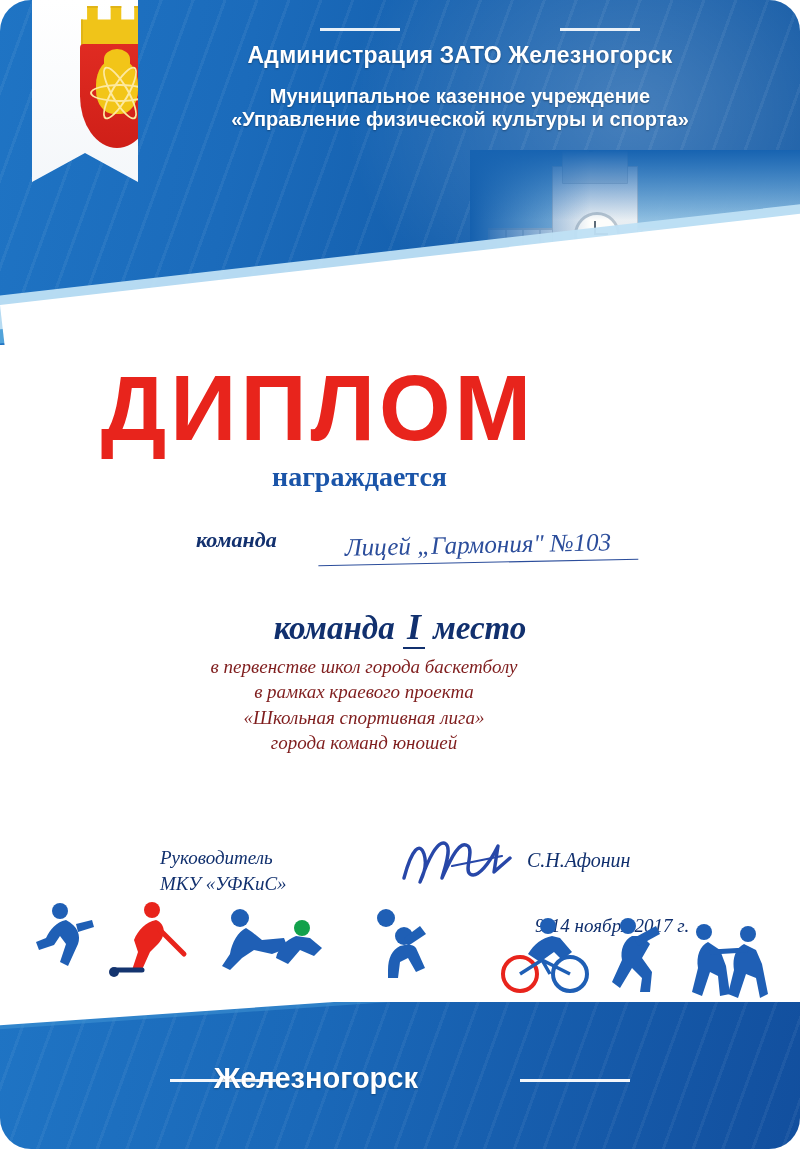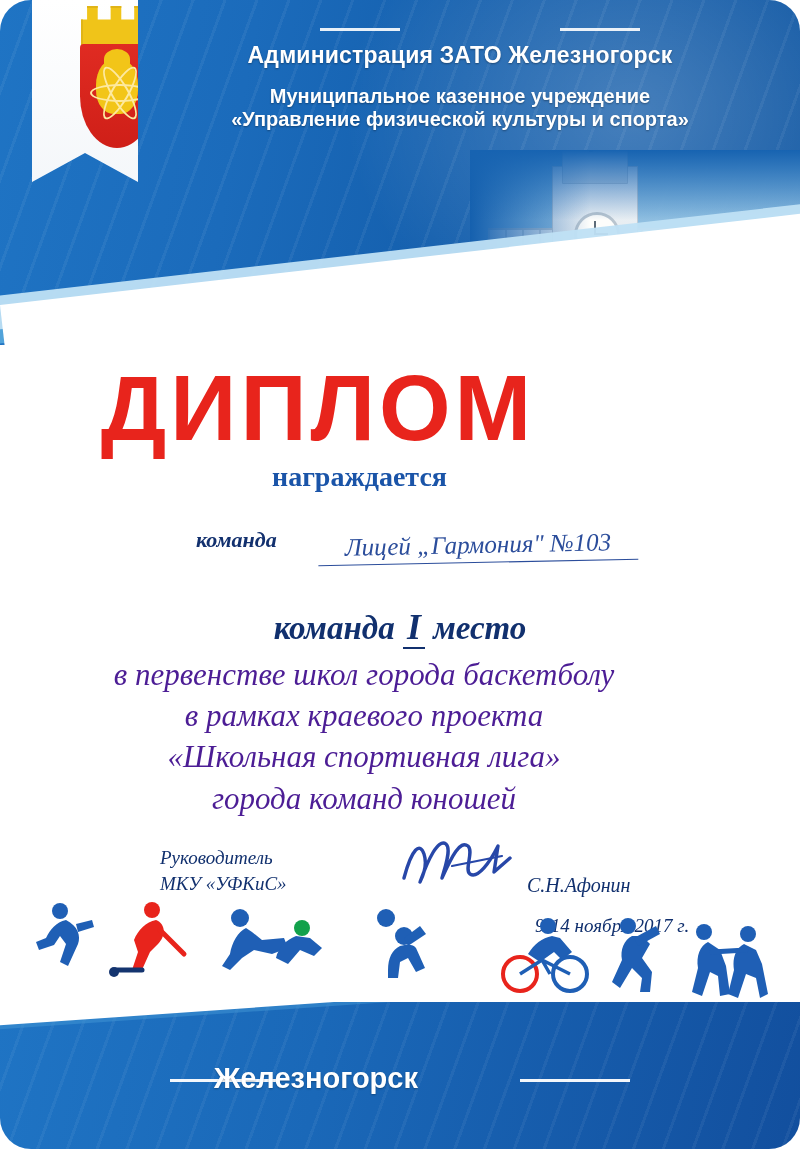--- a/index.html
+++ b/index.html
@@ -177,32 +177,32 @@
   }
   .place-line{
     position:absolute;left:0;top:606px;width:800px;text-align:center;
     font-family:"Liberation Serif", serif;
     font-size:33px;font-style:italic;font-weight:bold;color:#11306e;
   }
   .place-line .num{font-size:36px;border-bottom:2px solid #11306e;padding:0 4px;}
   .event-lines{
     position:absolute;left:0;top:654px;width:728px;text-align:center;
     font-family:"Liberation Serif", serif;
-    font-size:31px;font-style:italic;color:#4c1d95;
+    font-size:19px;font-style:italic;color:#7f1d1d;
     line-height:1.33;
   }
 
   
   .sig-left{
     position:absolute;left:160px;top:845px;
     font-family:"Liberation Serif", serif;
     font-size:19px;font-style:italic;color:#11306e;line-height:1.35;
   }
   .sig-name{
-    position:absolute;left:527px;top:874px;
+    position:absolute;left:527px;top:849px;
     font-family:"Liberation Serif", serif;
     font-size:20px;font-style:italic;color:#11306e;
   }
   .sig-scribble{
     position:absolute;left:398px;top:826px;width:120px;height:66px;
   }
   .date{
     position:absolute;left:535px;top:915px;
     font-family:"Liberation Serif", serif;
     font-size:19px;font-style:italic;color:#11306e;

